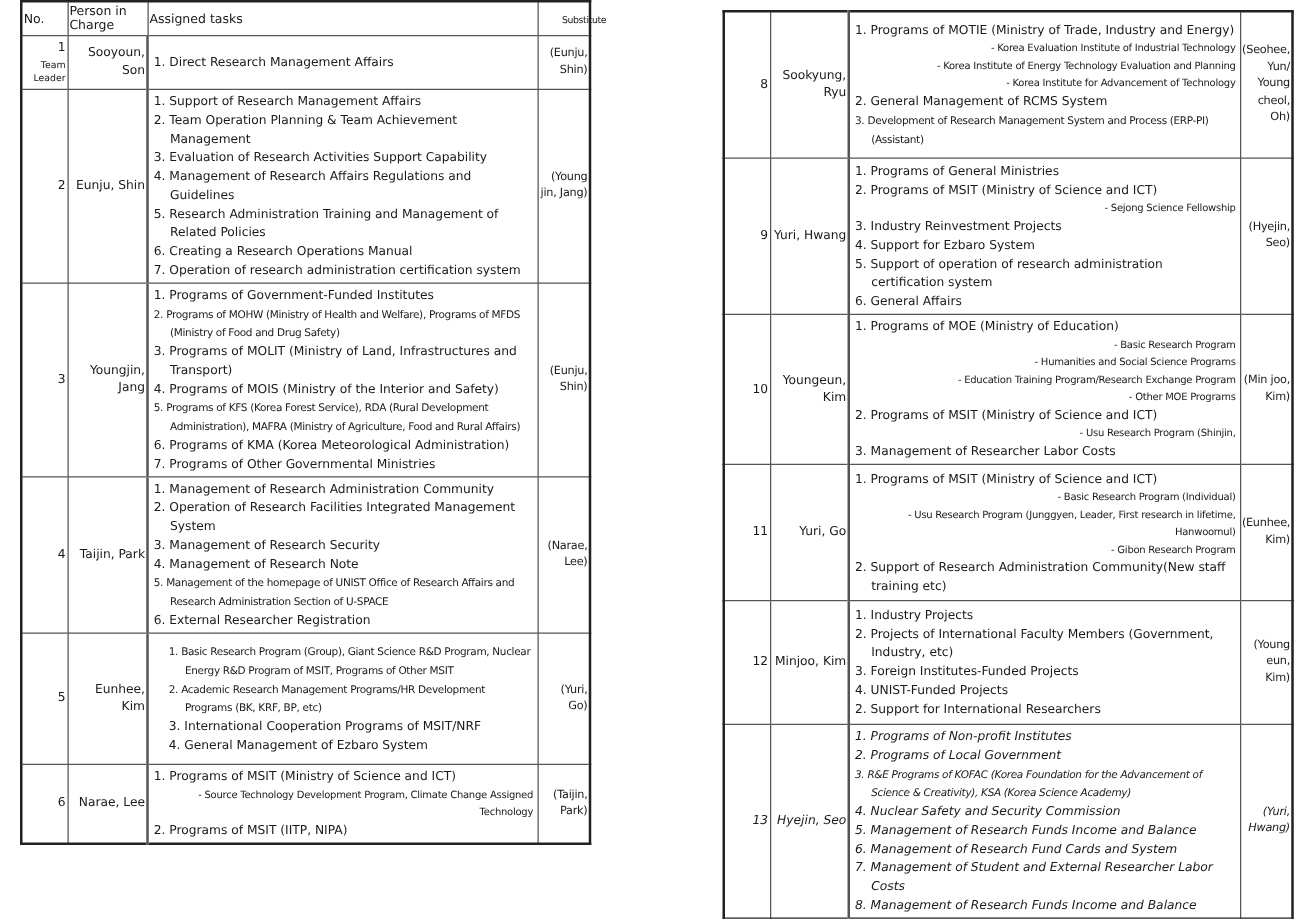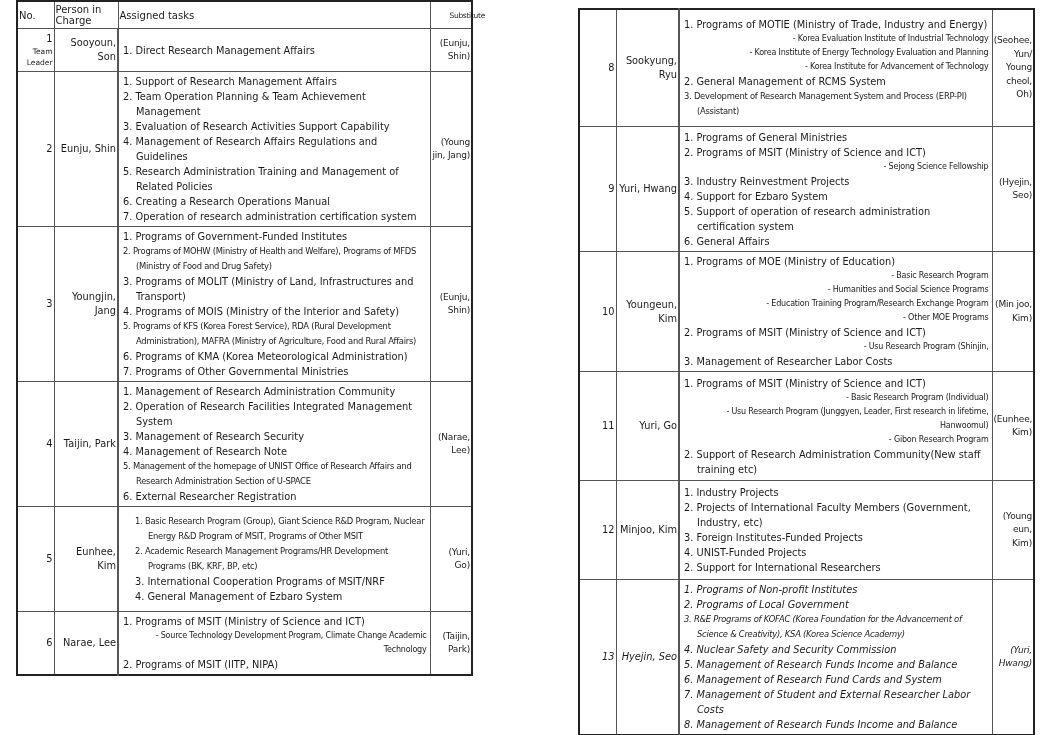--- a/index.html
+++ b/index.html
@@ -130,21 +130,21 @@
             <span class="task wrap">3. International Cooperation Programs of MSIT/NRF</span>
             <span class="task wrap">4. General Management of Ezbaro System</span>
           </td>
           <td class="sub">(Yuri, Go)</td>
         </tr>
         <tr id="row-6">
           <td class="no"><span>6</span></td>
           <td class="person">Narae, Lee</td>
           <td class="tasks">
             <span class="task wrap">1. Programs of MSIT (Ministry of Science and ICT)</span>
-            <span class="task subitem">- Source Technology Development Program, Climate Change Academic Technology</span>
+            <span class="task subitem">- Source Technology Development Program, Climate Change Assigned Technology</span>
             <span class="task wrap">2. Programs of MSIT (IITP, NIPA)</span>
           </td>
           <td class="sub">(Taijin, Park)</td>
         </tr>
       </tbody>
   </table>
 </div>
 
 <div class="page" id="page-right">
   <table class="main">

